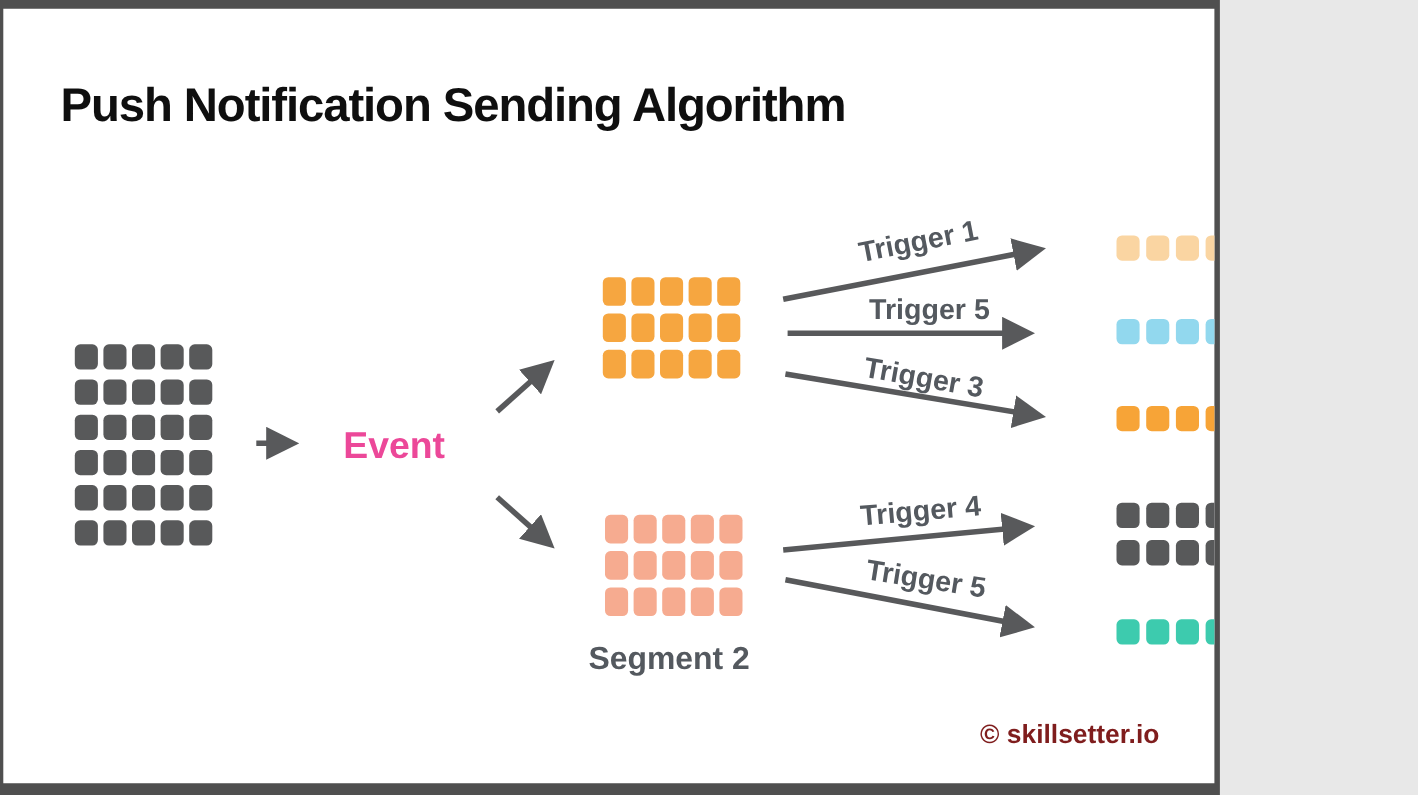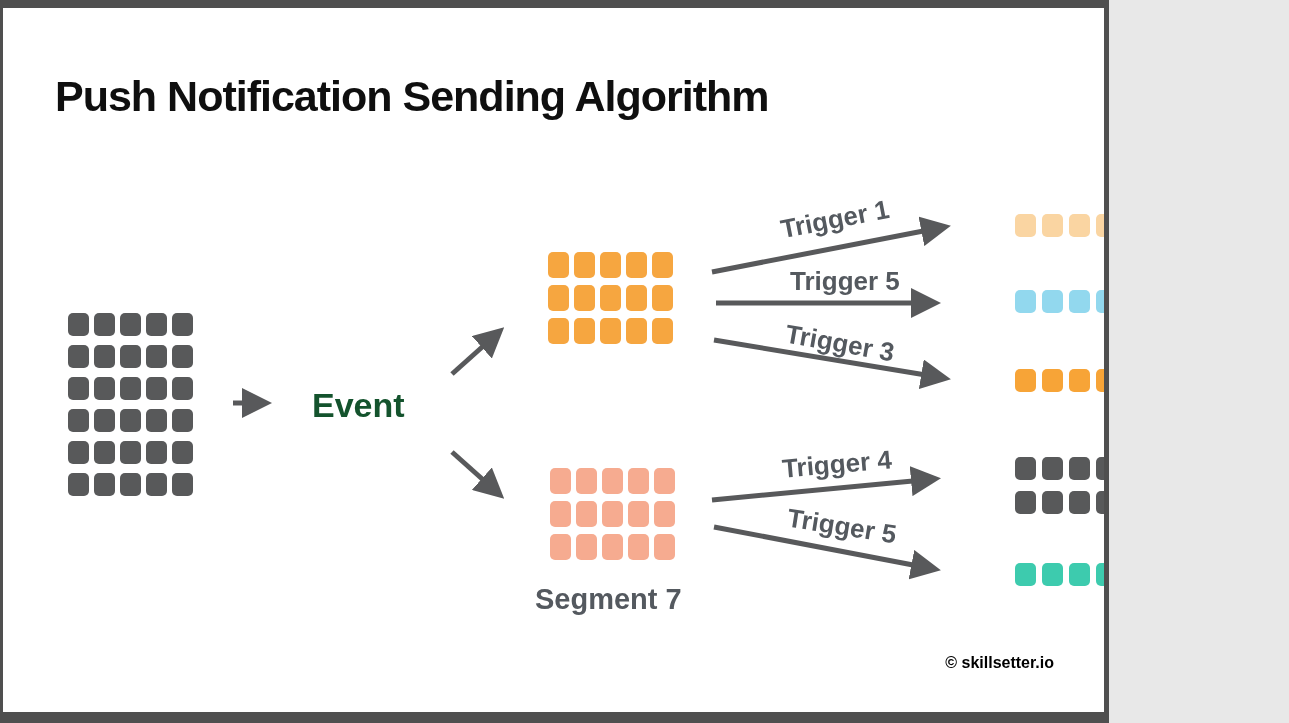--- a/index.html
+++ b/index.html
@@ -32,21 +32,21 @@
     font-size: 29px;
     font-weight: bold;
     color: #54595f;
     white-space: nowrap;
   }
 
   .event-label {
     left: 309px; top: 378px;
     font-size: 34px;
     font-weight: bold;
-    color: #14532d;
+    color: #ec4899;
   }
 
   .trigger-label {
     font-size: 26px;
     font-weight: bold;
     color: #54595f;
     white-space: nowrap;
     transform-origin: center center;
   }
 
@@ -78,23 +78,23 @@
   .trigger-5 { left: 784px; top: 503px; transform: rotate(9deg); }
 
   .arrows-layer {
     left: 0; top: 0;
     width: 1281px; height: 704px;
     pointer-events: none;
   }
 
   .branding {
     right: 50px; top: 646px;
-    font-size: 16px;
+    font-size: 24px;
     font-weight: 600;
-    color: #000000;
+    color: #7f1d1d;
     white-space: nowrap;
   }
 </style>
 </head>
 <body>
 
 <div class="frame">
 
   <h1 class="abs page-title">Push Notification Sending Algorithm</h1>
 
@@ -179,21 +179,21 @@
       <div class="sq" style="background: rgb(246, 171, 144);"></div>
       <div class="sq" style="background: rgb(246, 171, 144);"></div>
       <div class="sq" style="background: rgb(246, 171, 144);"></div>
       <div class="sq" style="background: rgb(246, 171, 144);"></div>
       <div class="sq" style="background: rgb(246, 171, 144);"></div>
       <div class="sq" style="background: rgb(246, 171, 144);"></div>
       <div class="sq" style="background: rgb(246, 171, 144);"></div>
       <div class="sq" style="background: rgb(246, 171, 144);"></div>
       <div class="sq" style="background: rgb(246, 171, 144);"></div>
     </div>
-  <div class="abs group-label label-segment2">Segment 7</div>
+  <div class="abs group-label label-segment2">Segment 2</div>
 
   <div class="abs trigger-label trigger-1">Trigger 1</div>
   <div class="abs trigger-label trigger-2">Trigger 5</div>
   <div class="abs trigger-label trigger-3">Trigger 3</div>
   <div class="abs trigger-label trigger-4">Trigger 4</div>
   <div class="abs trigger-label trigger-5">Trigger 5</div>
 
   <div class="abs grid notif-row notif-row-1" style="grid-template-columns: repeat(5, var(--sqw, 21px));">
       <div class="sq" style="background: rgb(250, 213, 162);"></div>
       <div class="sq" style="background: rgb(250, 213, 162);"></div>

